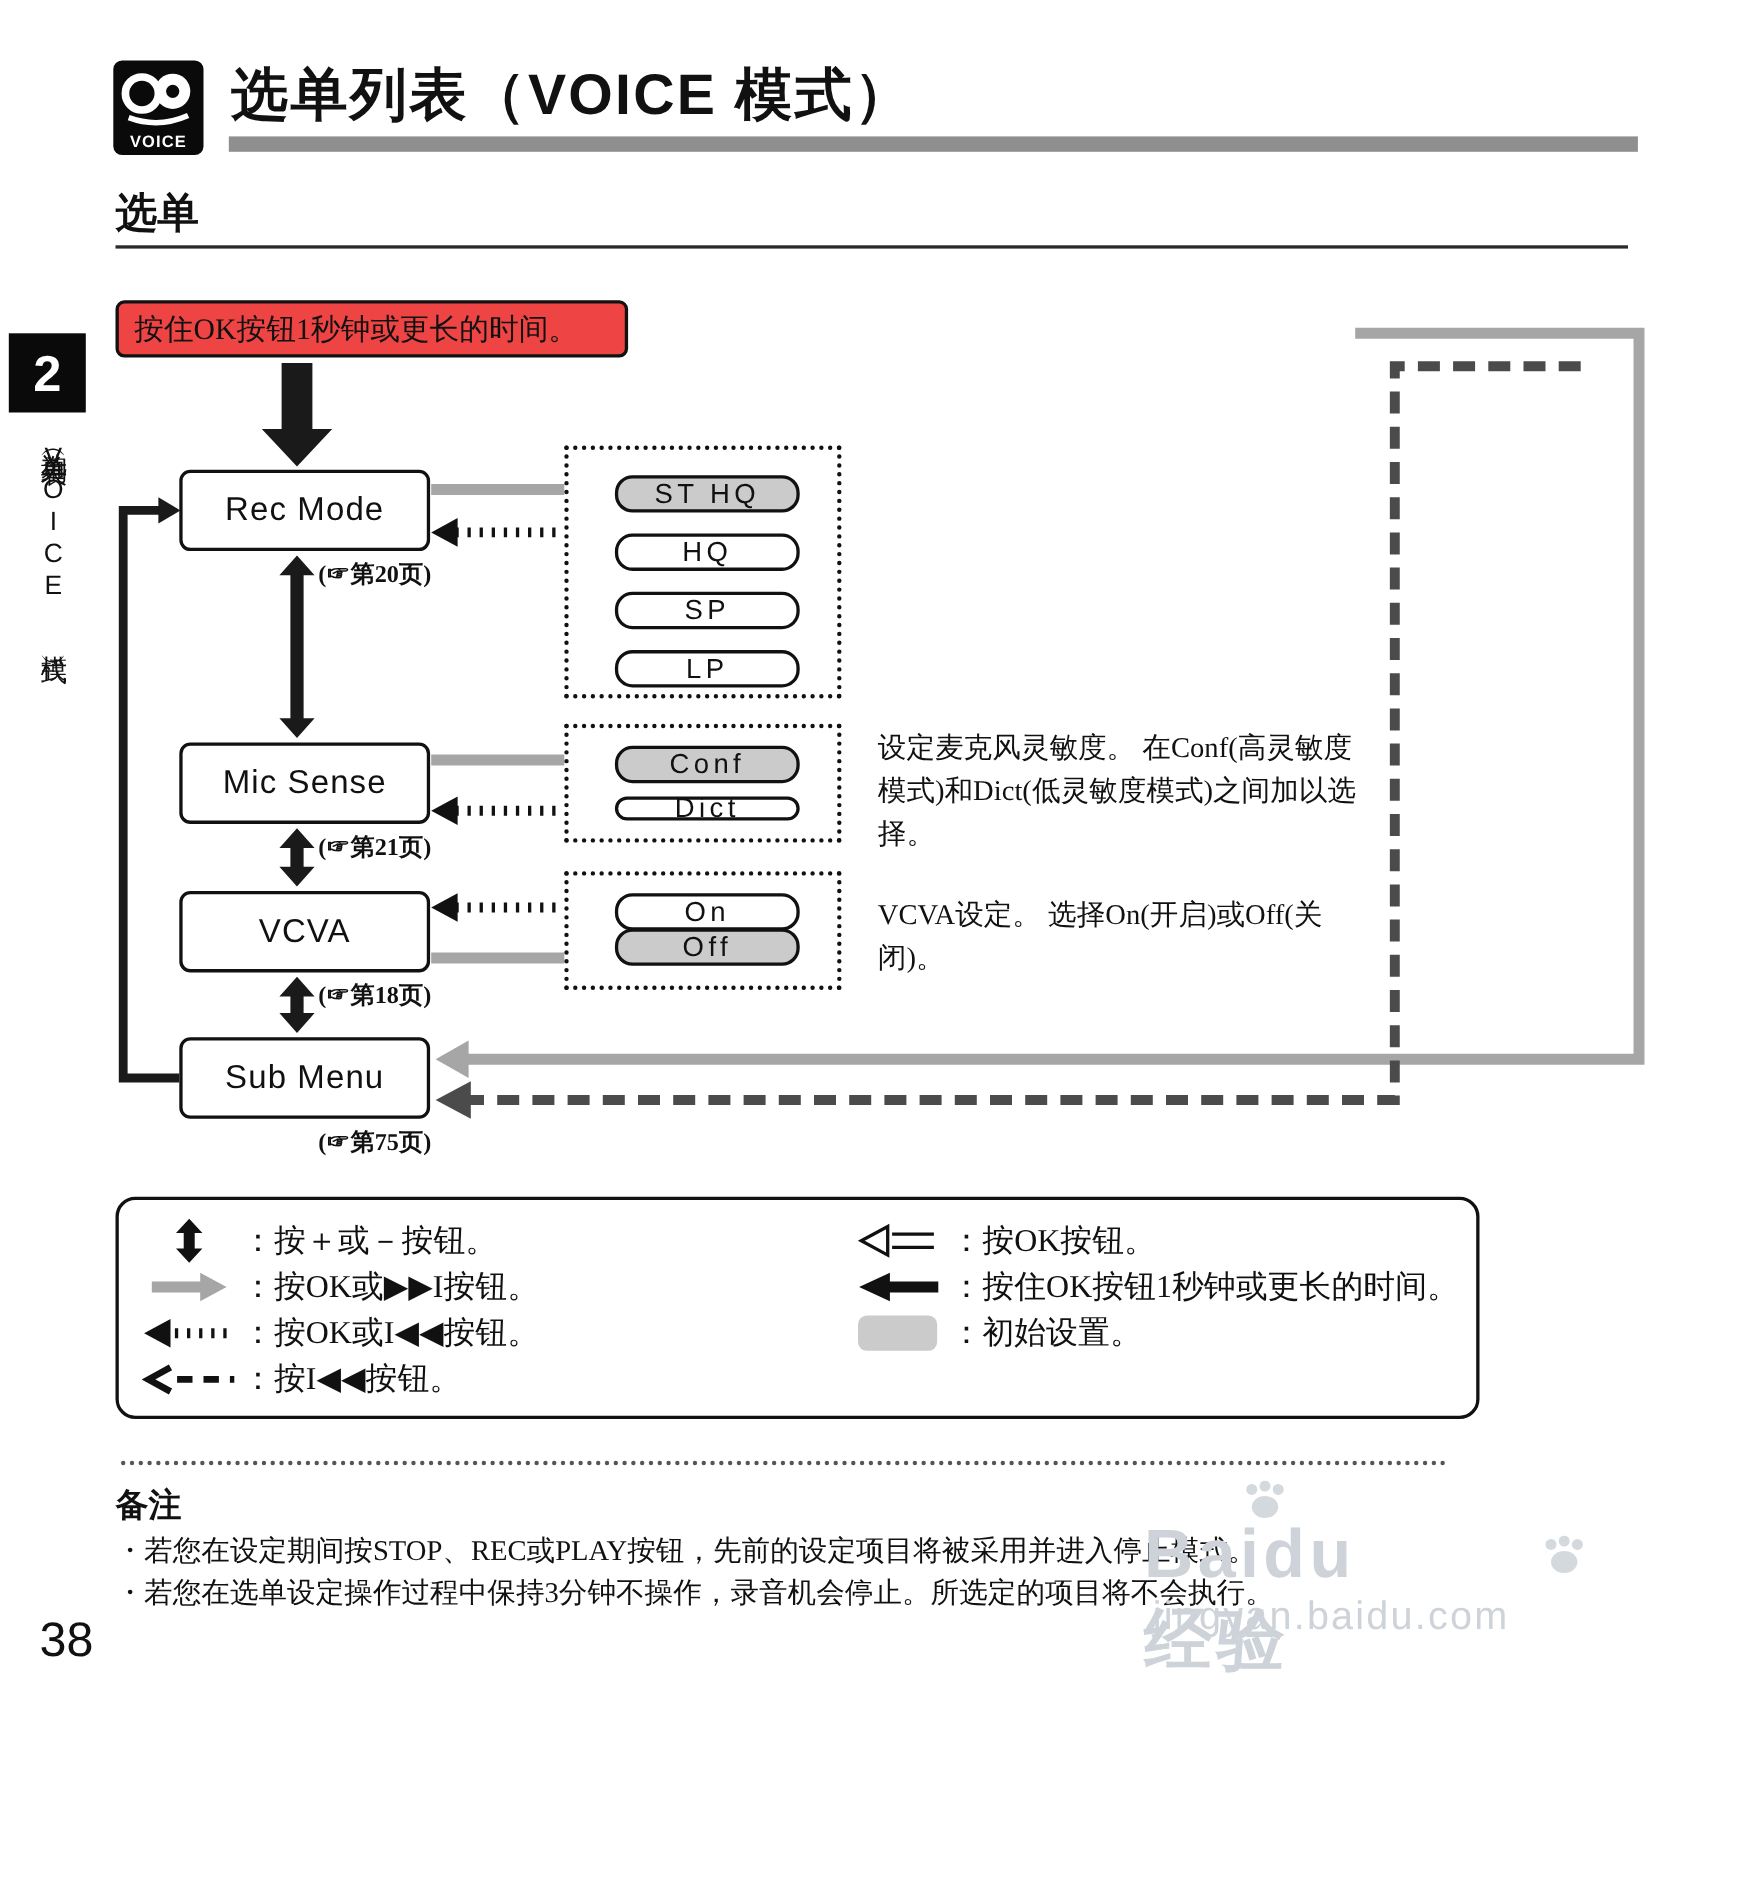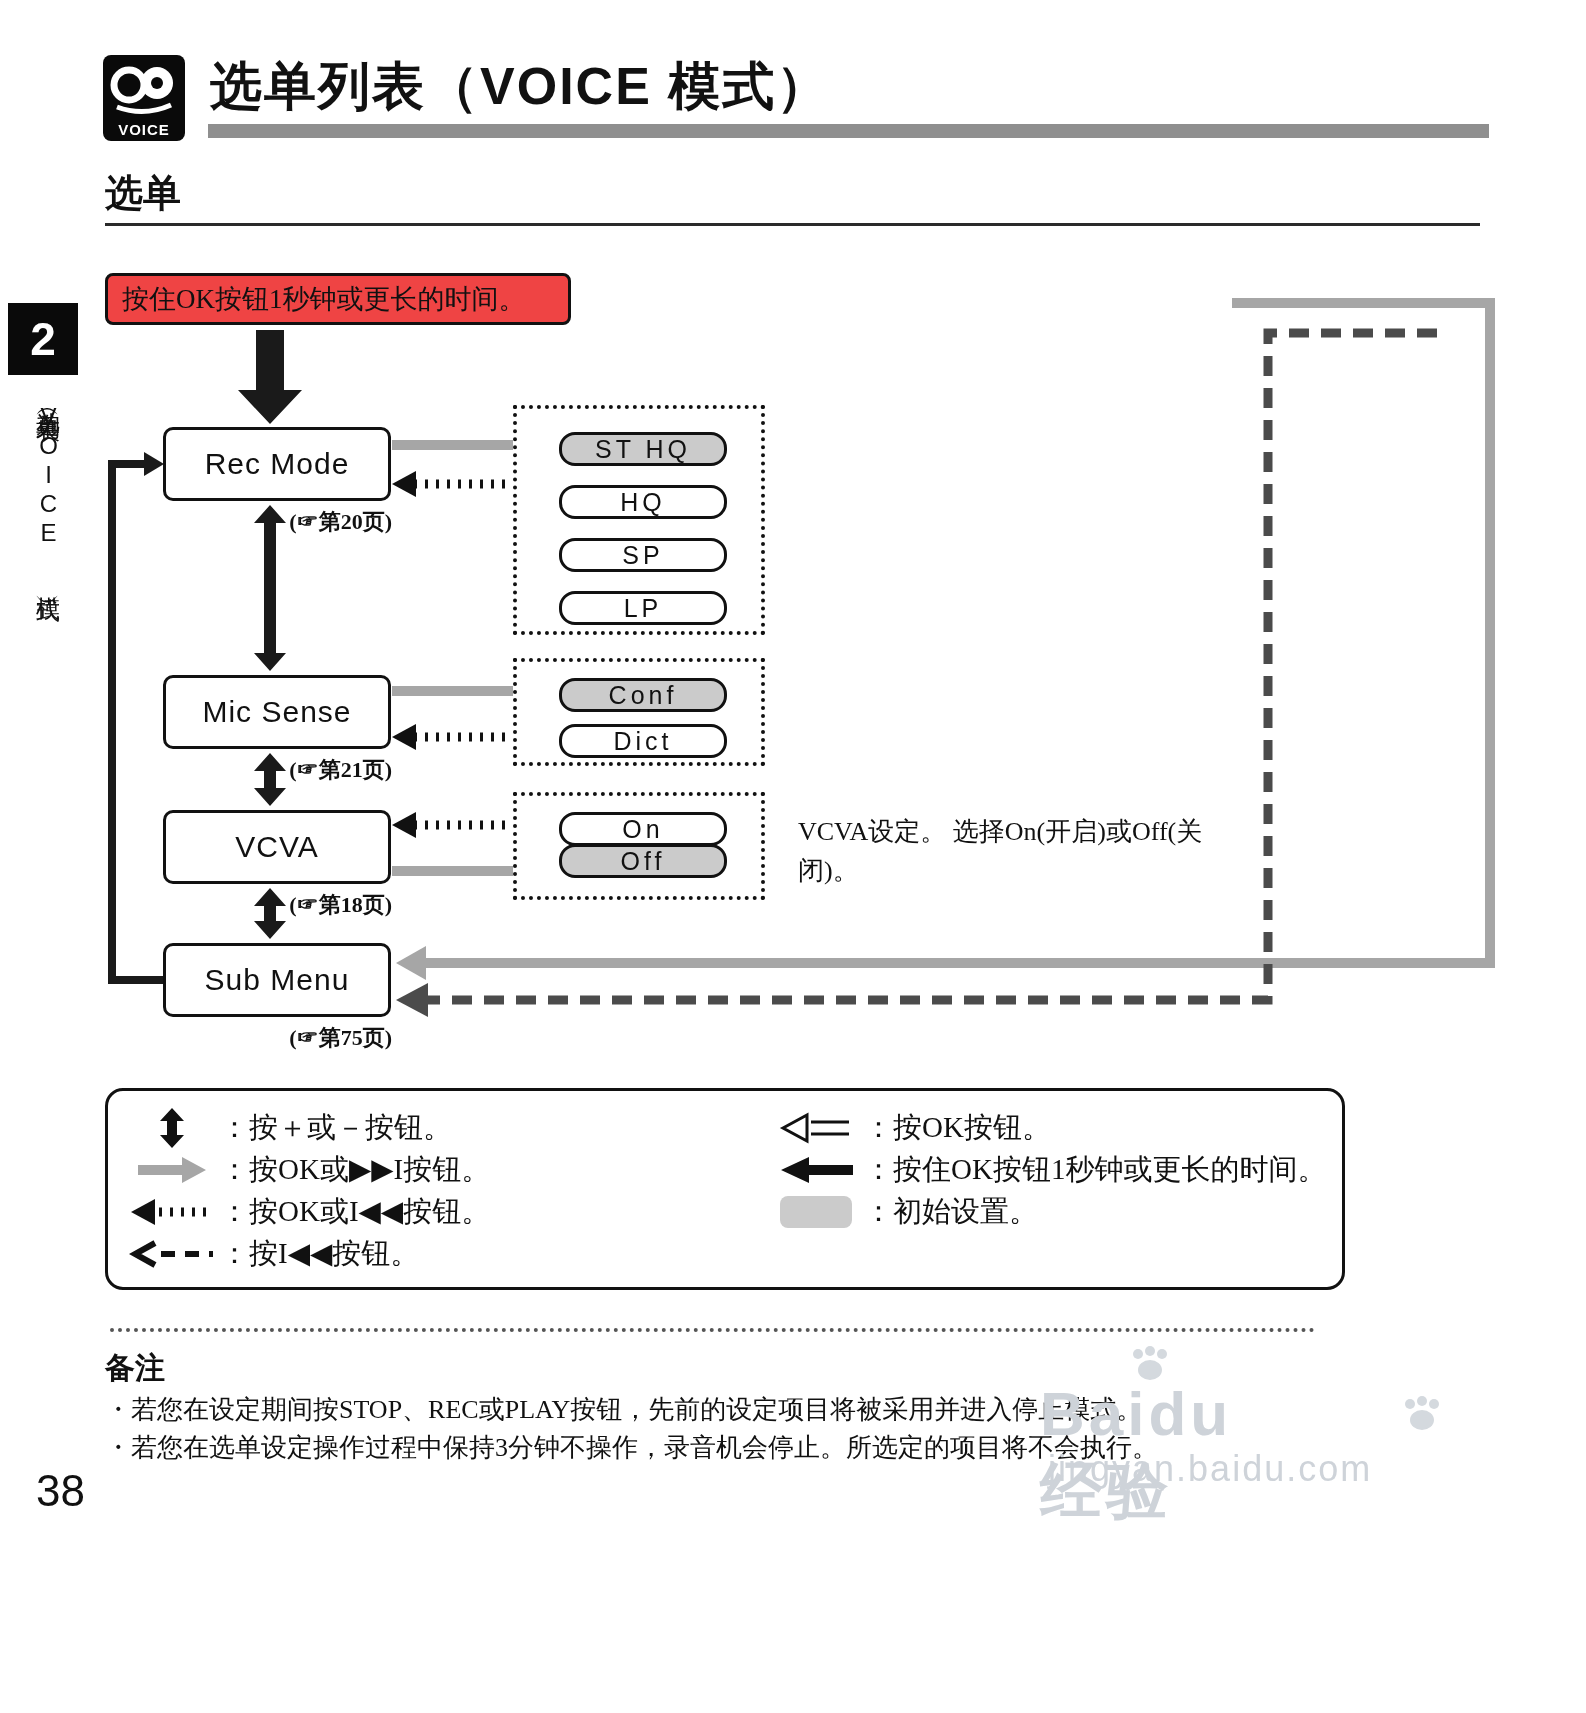--- a/index.html
+++ b/index.html
@@ -148,28 +148,29 @@
 
   <div class="abs opt-group" style="left:513px;top:405px;width:252px;height:230px;">
     <div class="opt-btn shaded" style="left:42px;top:23px;width:168px;height:34px;">ST HQ</div>
     <div class="opt-btn" style="left:42px;top:76px;width:168px;height:34px;">HQ</div>
     <div class="opt-btn" style="left:42px;top:129px;width:168px;height:34px;">SP</div>
     <div class="opt-btn" style="left:42px;top:182px;width:168px;height:34px;">LP</div>
   </div>
 
   <div class="abs opt-group" style="left:513px;top:658px;width:252px;height:108px;">
     <div class="opt-btn shaded" style="left:42px;top:16px;width:168px;height:34px;">Conf</div>
-    <div class="opt-btn" style="left:42px;top:62px;width:168px;height:34px;">Dict</div>
+    <div class="opt-btn" style="left:42px;top:62px;width:168px;height:22px;">Dict</div>
   </div>
 
   <div class="abs opt-group" style="left:513px;top:792px;width:252px;height:108px;">
     <div class="opt-btn" style="left:42px;top:16px;width:168px;height:34px;">On</div>
     <div class="opt-btn shaded" style="left:42px;top:48px;width:168px;height:34px;">Off</div>
   </div>
 
+  <div class="abs desc serif" style="left:798px;top:660px;width:452px;">设定麦克风灵敏度。 在Conf(高灵敏度模式)和Dict(低灵敏度模式)之间加以选择。</div>
   <div class="abs desc serif" style="left:798px;top:812px;width:452px;">VCVA设定。 选择On(开启)或Off(关闭)。</div>
 
   <div class="abs legend-box" style="left:105px;top:1088px;width:1240px;height:202px;">
 
     <div class="legend-col" style="left:16px;top:16px;">
       <div class="legend-row">
         <span class="legend-icon">
           <svg width="30" height="44" viewBox="0 0 30 44">
               <polygon points="15,2 3,15 10,15 10,29 3,29 15,42 27,29 20,29 20,15 27,15" fill="#111"></polygon>
             </svg>

